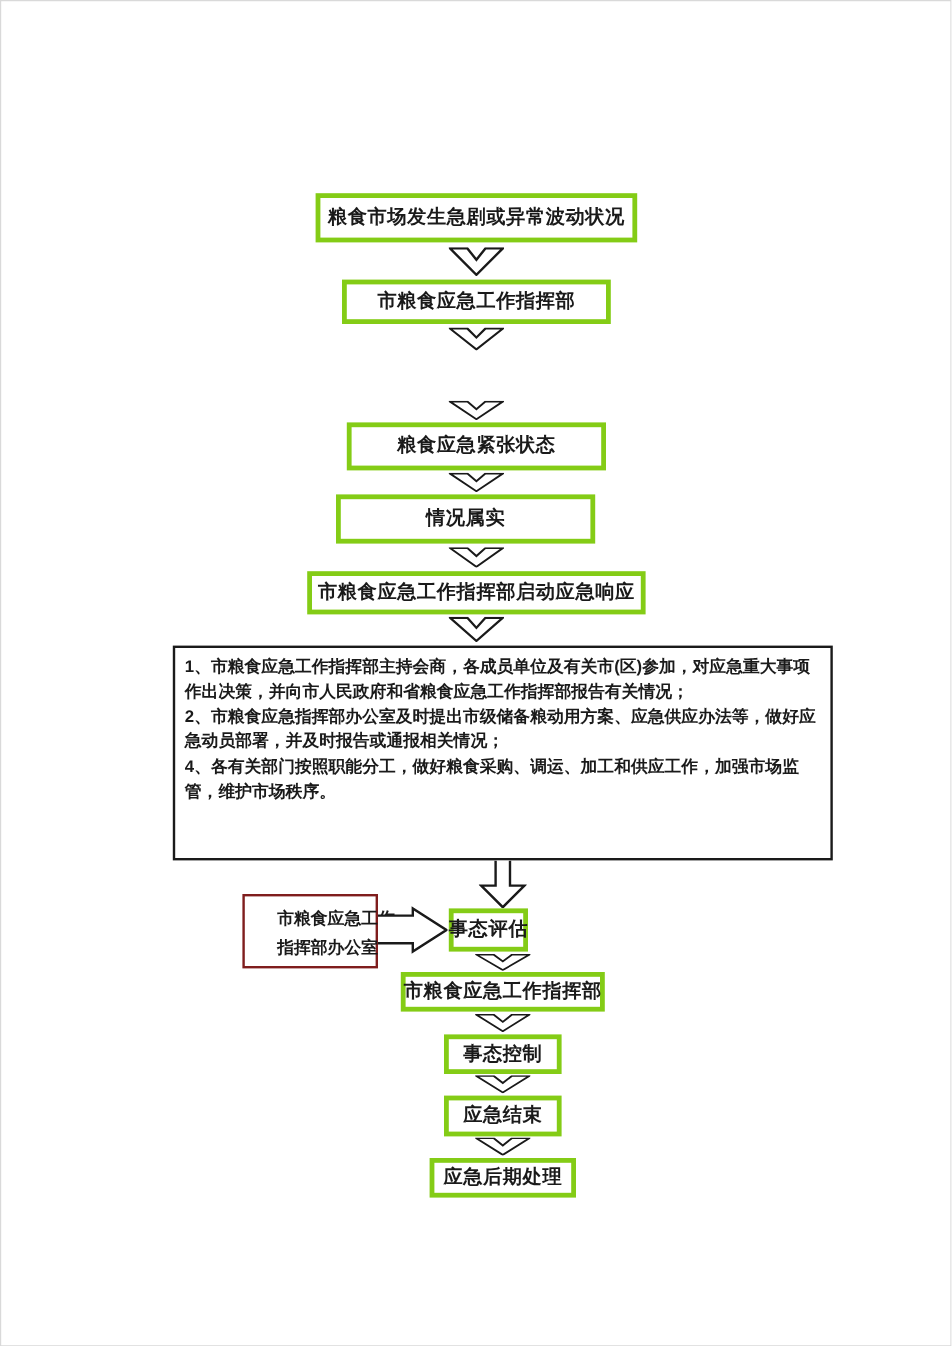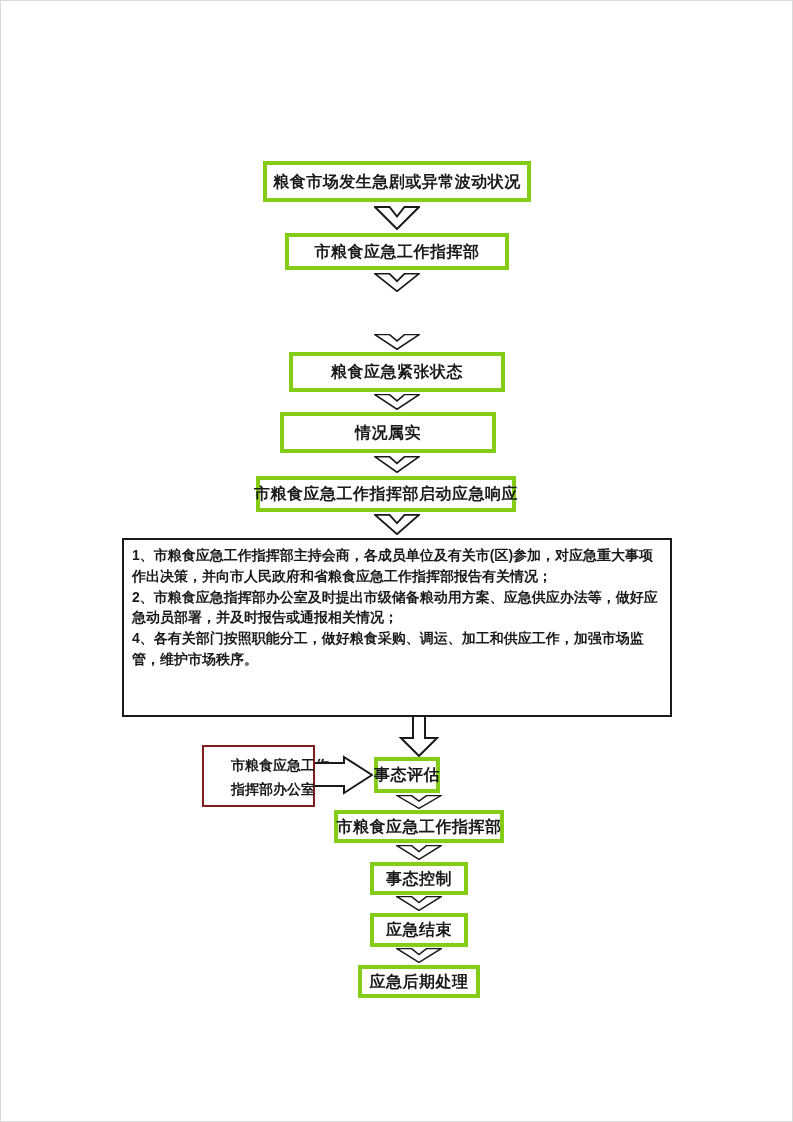--- a/index.html
+++ b/index.html
@@ -33,20 +33,21 @@
     position: absolute;
     background: #ffffff;
     border: 2px solid #1a1a1a;
     box-sizing: border-box;
     padding: 5px 8px;
     font-size: 14px;
     font-weight: bold;
     line-height: 20.8px;
     text-align: left;
     letter-spacing: 0;
+    margin-left: 22px;
   }
   .sidebox {
     position: absolute;
     background: #ffffff;
     border: 2px solid #7f1d1d;
     box-sizing: border-box;
     padding: 6px 4px 0 27px;
     font-size: 14px;
     font-weight: bold;
     line-height: 24px;
@@ -93,21 +94,21 @@
   </div>
 
   <div class="fbox" style="left:280px; top:412px; width:216px; height:41px;">情况属实</div>
 
   <div class="arrow" style="left:374px; top:456px; width:46px; height:17px;">
     <svg viewBox="0 0 46 24" preserveAspectRatio="none">
         <polygon points="1,1 15.5,1 23,10.5 30.5,1 45,1 23,23" fill="#ffffff" stroke="#1a1a1a" stroke-width="2"></polygon>
       </svg>
   </div>
 
-  <div class="fbox" style="left:256px; top:476px; width:260px; height:36px;">市粮食应急工作指挥部启动应急响应</div>
+  <div class="fbox" style="left:256px; top:476px; width:282px; height:36px;">市粮食应急工作指挥部启动应急响应</div>
 
   <div class="arrow" style="left:374px; top:514px; width:46px; height:21px;">
     <svg viewBox="0 0 46 24" preserveAspectRatio="none">
         <polygon points="1,1 15.5,1 23,10.5 30.5,1 45,1 23,23" fill="#ffffff" stroke="#1a1a1a" stroke-width="2"></polygon>
       </svg>
   </div>
 
   <div class="detail" style="left:122px; top:538px; width:550px; height:179px;">
     <div>1、市粮食应急工作指挥部主持会商，各成员单位及有关市(区)参加，对应急重大事项作出决策，并向市人民政府和省粮食应急工作指挥部报告有关情况；</div>
     <div>2、市粮食应急指挥部办公室及时提出市级储备粮动用方案、应急供应办法等，做好应急动员部署，并及时报告或通报相关情况；</div>

